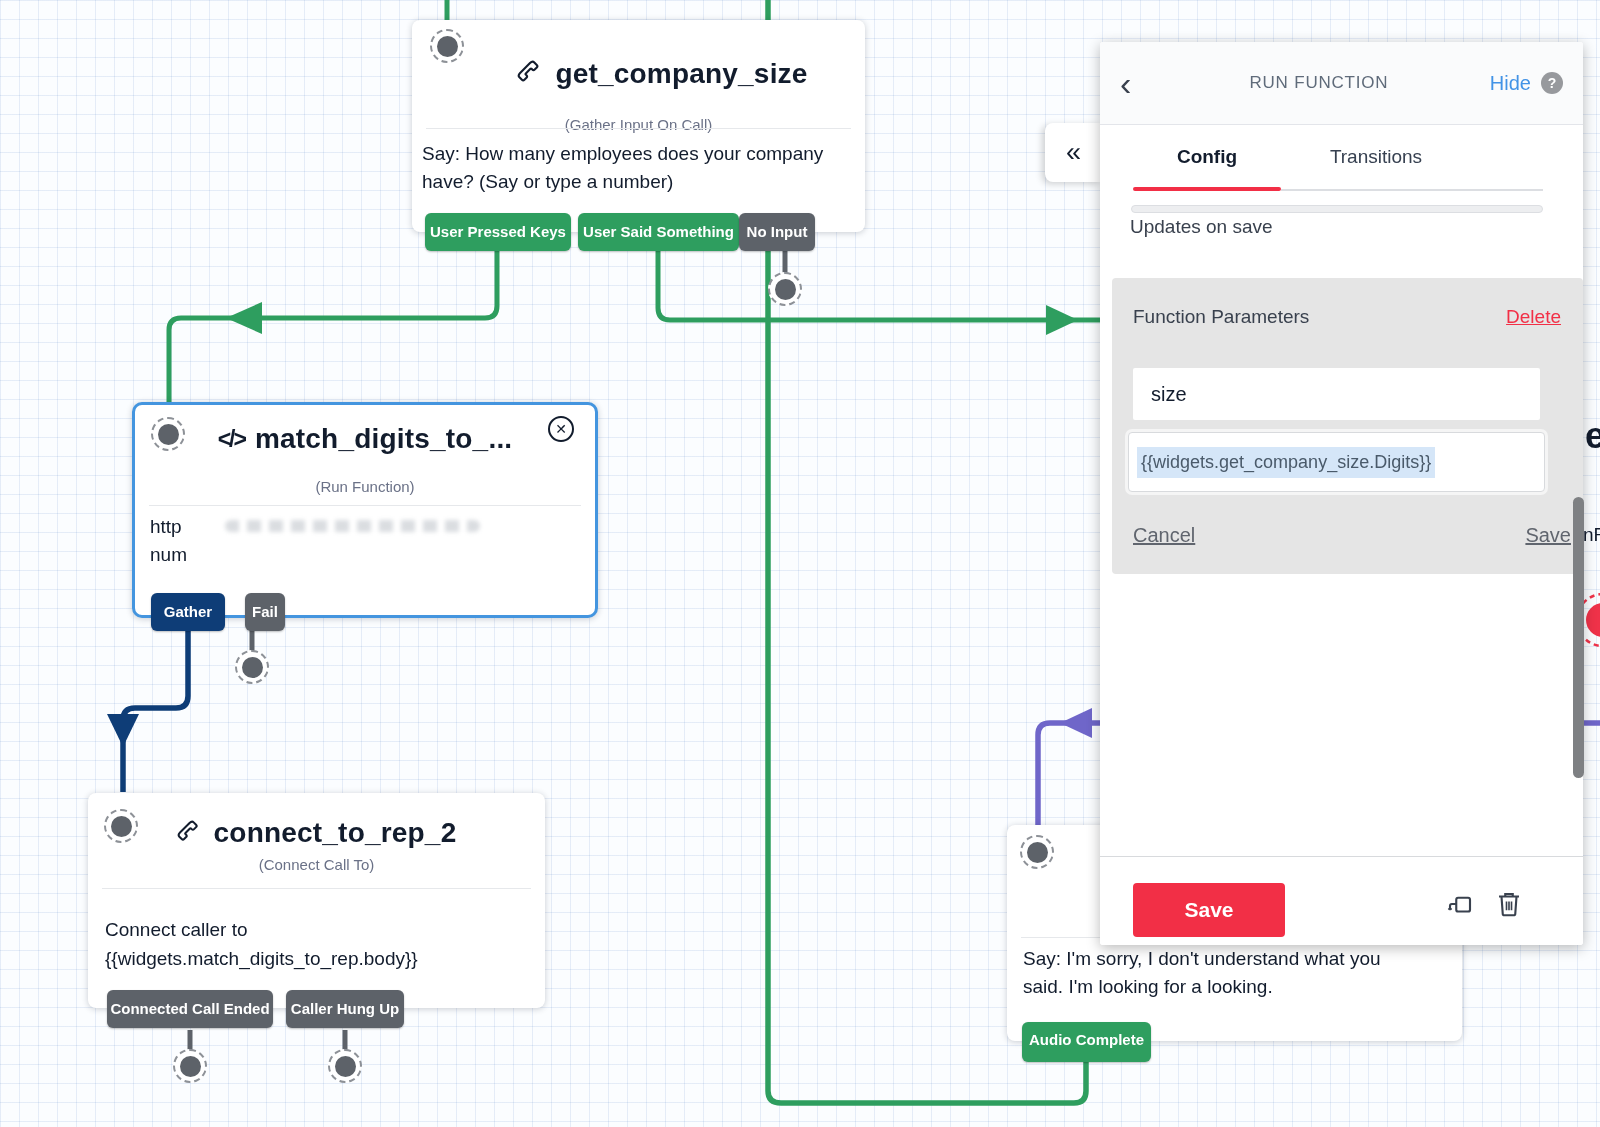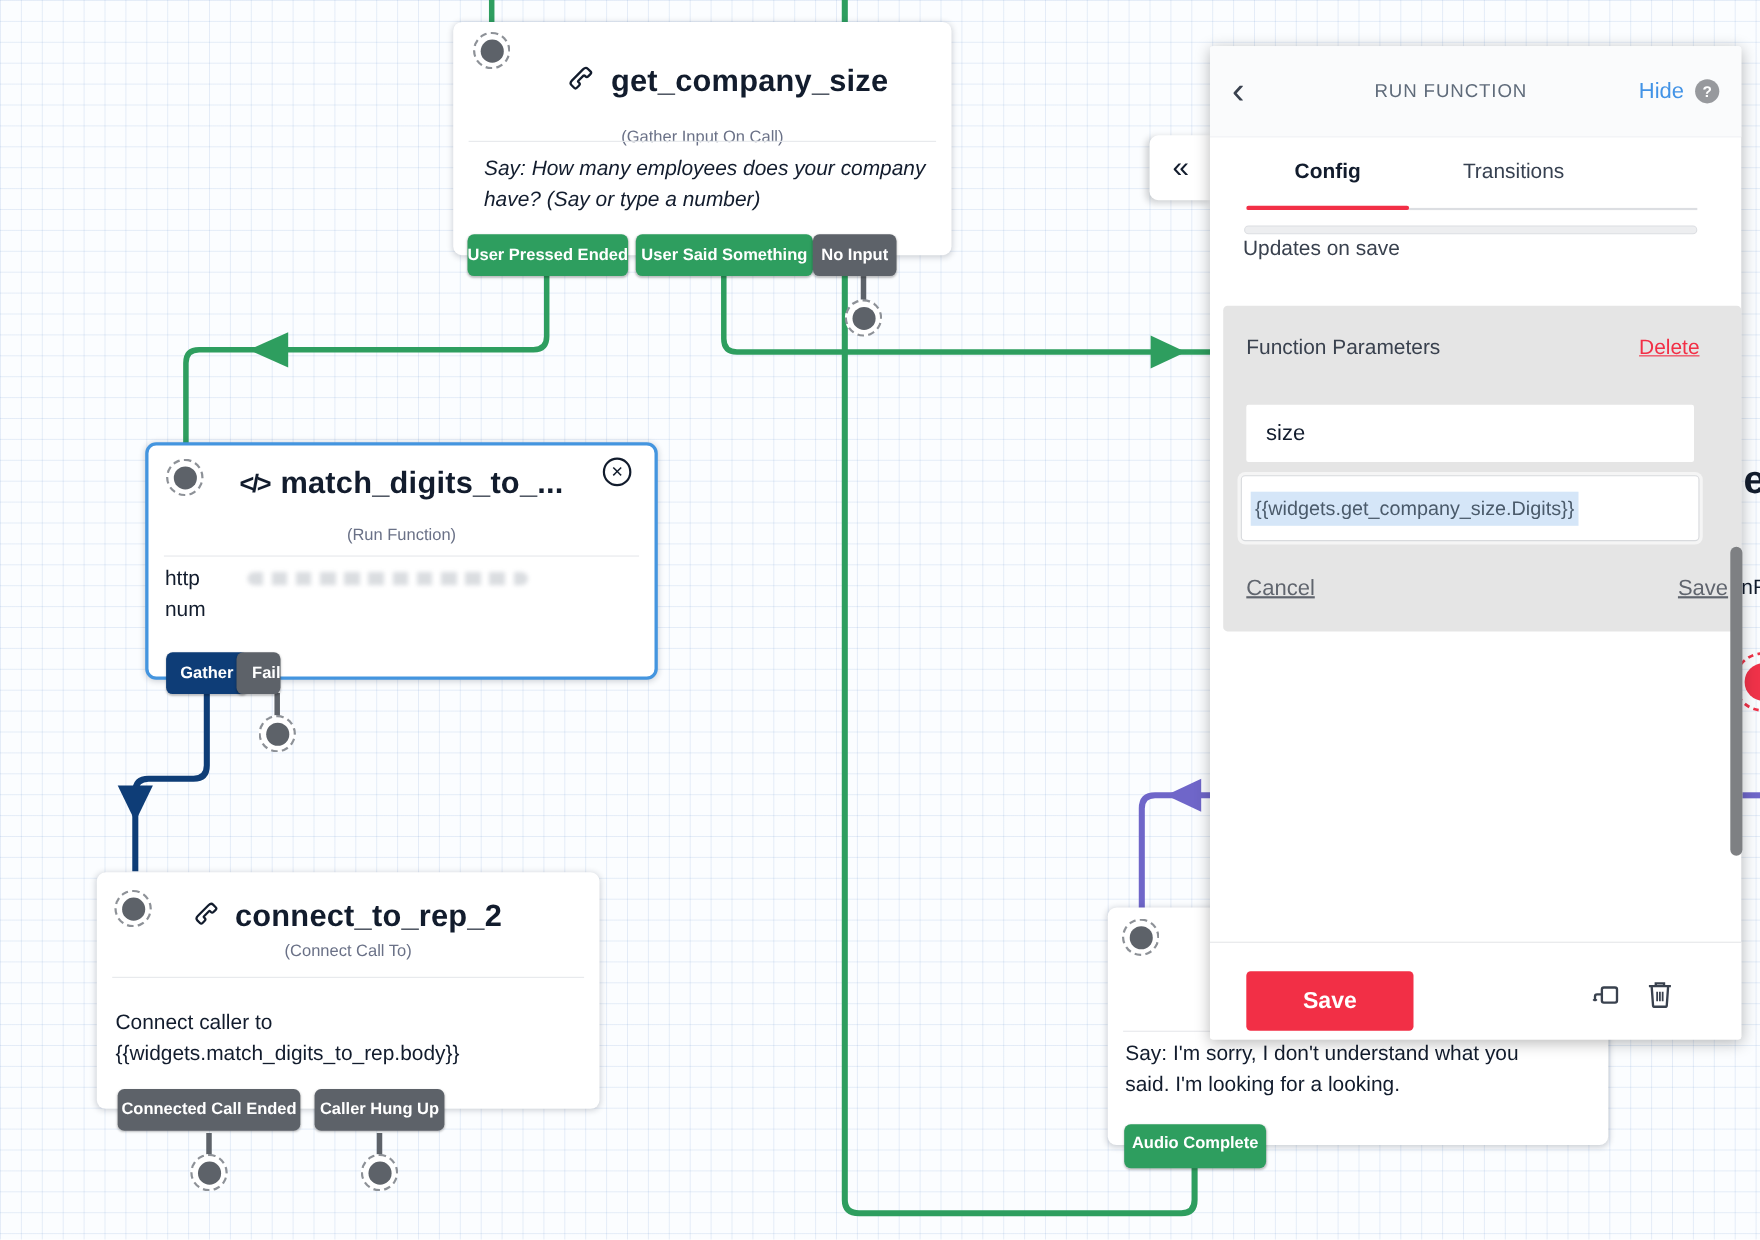--- a/index.html
+++ b/index.html
@@ -44,21 +44,21 @@
     font-size:14px;font-weight:bold;text-align:center;line-height:22px;cursor:pointer;}
   .tab{position:absolute;top:104px;height:37px;font-size:19px;text-align:center;cursor:pointer;color:#374151;}
   .tab.active{font-weight:bold;color:#121C2D;}
   .tab-underline-red{position:absolute;left:33px;top:145px;width:148px;height:4px;background:#F22F46;border-radius:2px;}
   .tab-underline-gray{position:absolute;left:181px;top:147px;width:262px;height:2px;background:#DCDEE2;}
   .hscrollbar{position:absolute;left:31px;top:163px;width:412px;height:8px;background:#EDEEF0;
     border:1px solid #DCDEE2;border-radius:5px;box-sizing:border-box;cursor:pointer;}
   .updates-note{position:absolute;left:30px;top:174px;font-size:19px;color:#39414E;}
   .param-card{position:absolute;left:12px;top:236px;width:471px;height:296px;background:#e5e5e5;border-radius:4px;}
   .param-heading{position:absolute;left:21px;top:28px;font-size:19px;color:#39414E;}
-  .delete-link{position:absolute;right:38px;top:28px;font-size:19px;color:#F22F46;text-decoration:underline;cursor:pointer;}
+  .delete-link{position:absolute;right:22px;top:28px;font-size:19px;color:#F22F46;text-decoration:underline;cursor:pointer;}
   .key-input{position:absolute;left:21px;top:90px;width:407px;height:52px;background:#fff;border-radius:2px;
     font-size:20px;line-height:52px;padding:0 18px;color:#121C2D;box-sizing:border-box;}
   .value-input{position:absolute;left:16px;top:154px;width:417px;height:60px;background:#fff;border-radius:4px;
     border:1px solid #D8DADD;display:flex;align-items:center;padding:0 8px;box-sizing:border-box;box-shadow:0 0 0 3px rgba(255,255,255,.6);}
   .value-highlight{background:#D5E6F8;color:#4A5A6A;font-size:18px;padding:5px 4px;white-space:nowrap;overflow:hidden;}
   .cs-row{position:absolute;left:21px;right:12px;top:246px;display:flex;justify-content:space-between;}
   .cs-row span{font-size:20px;color:#60656E;text-decoration:underline;cursor:pointer;}
   .vscrollbar{position:absolute;right:-1px;top:455px;width:11px;height:281px;background:#7E8083;border-radius:6px;cursor:pointer;}
   #panel-footer{position:absolute;left:0;right:0;bottom:0;height:88px;border-top:1px solid #D8DADD;background:#fff;border-radius:0 0 3px 3px;}
   .save-btn{position:absolute;left:33px;top:26px;width:152px;height:54px;background:#F22F46;border:none;
@@ -109,39 +109,39 @@
 
   <div class="card" style="left:412px;top:20px;width:453px;height:212px;">
     <div class="t-row" style="top:30px;height:48px;padding-left:48px;">
       <svg width="28" height="28" viewBox="0 0 24 24">
         <path d="M7 3 L10 3 Q11.5 3 11.5 4.5 L11.5 7 Q11.5 8.5 10 8.5 L9.2 8.5 Q8.5 8.5 8.5 9.2 L8.5 14.8 Q8.5 15.5 9.2 15.5 L10 15.5 Q11.5 15.5 11.5 17 L11.5 19.5 Q11.5 21 10 21 L7 21 Q4.8 21 4.8 18 L4.8 6 Q4.8 3 7 3 Z" fill="none" stroke="#121C2D" stroke-width="1.8" transform="rotate(45 12 12)"></path>
       </svg>
       <span class="w-title">get_company_size</span>
     </div>
     <div class="w-sub" style="top:96px;">(Gather Input On Call)</div>
     <div class="w-div" style="top:108px;"></div>
-    <div class="w-body" style="top:120px;left:28px;width:430px;font-style:italic;">Say: How many employees does your company have? (Say or type a number)</div>
-    <div class="pill green" style="left:13px;top:193px;width:146px;">User Pressed Ended</div>
+    <div class="w-body" style="top:120px;left:10px;width:430px;">Say: How many employees does your company have? (Say or type a number)</div>
+    <div class="pill green" style="left:13px;top:193px;width:146px;">User Pressed Keys</div>
     <div class="pill green" style="left:166px;top:193px;width:161px;">User Said Something</div>
     <div class="pill gray" style="left:327px;top:193px;width:76px;">No Input</div>
   </div>
 
   <div class="card" style="left:132px;top:402px;width:466px;height:216px;border:3px solid #4495DF;border-radius:10px;">
     <div class="t-row" style="top:12px;height:44px;">
       <span class="code-glyph">&lt;/&gt;</span>
       <span class="w-title">match_digits_to_...</span>
     </div>
     <div class="close-x" style="left:413px;top:11px;">✕</div>
     <div class="w-sub" style="top:73px;">(Run Function)</div>
     <div class="w-div" style="top:100px;"></div>
     <div class="w-body" style="top:108px;left:15px;">http</div>
     <div class="w-body" style="top:136px;left:15px;">num</div>
     <div class="smudge" style="left:90px;top:115px;width:255px;"></div>
     <div class="pill navy" style="left:16px;top:188px;width:74px;">Gather</div>
-    <div class="pill gray" style="left:80px;top:188px;width:40px;text-align:right;">Fail</div>
+    <div class="pill gray" style="left:110px;top:188px;width:40px;">Fail</div>
   </div>
 
   <div class="card" style="left:88px;top:793px;width:457px;height:215px;">
     <div class="t-row" style="top:18px;height:44px;">
       <svg width="27" height="27" viewBox="0 0 24 24">
         <path d="M7 3 L10 3 Q11.5 3 11.5 4.5 L11.5 7 Q11.5 8.5 10 8.5 L9.2 8.5 Q8.5 8.5 8.5 9.2 L8.5 14.8 Q8.5 15.5 9.2 15.5 L10 15.5 Q11.5 15.5 11.5 17 L11.5 19.5 Q11.5 21 10 21 L7 21 Q4.8 21 4.8 18 L4.8 6 Q4.8 3 7 3 Z" fill="none" stroke="#121C2D" stroke-width="1.8" transform="rotate(45 12 12)"></path>
       </svg>
       <span class="w-title">connect_to_rep_2</span>
     </div>
     <div class="w-sub" style="top:63px;">(Connect Call To)</div>

